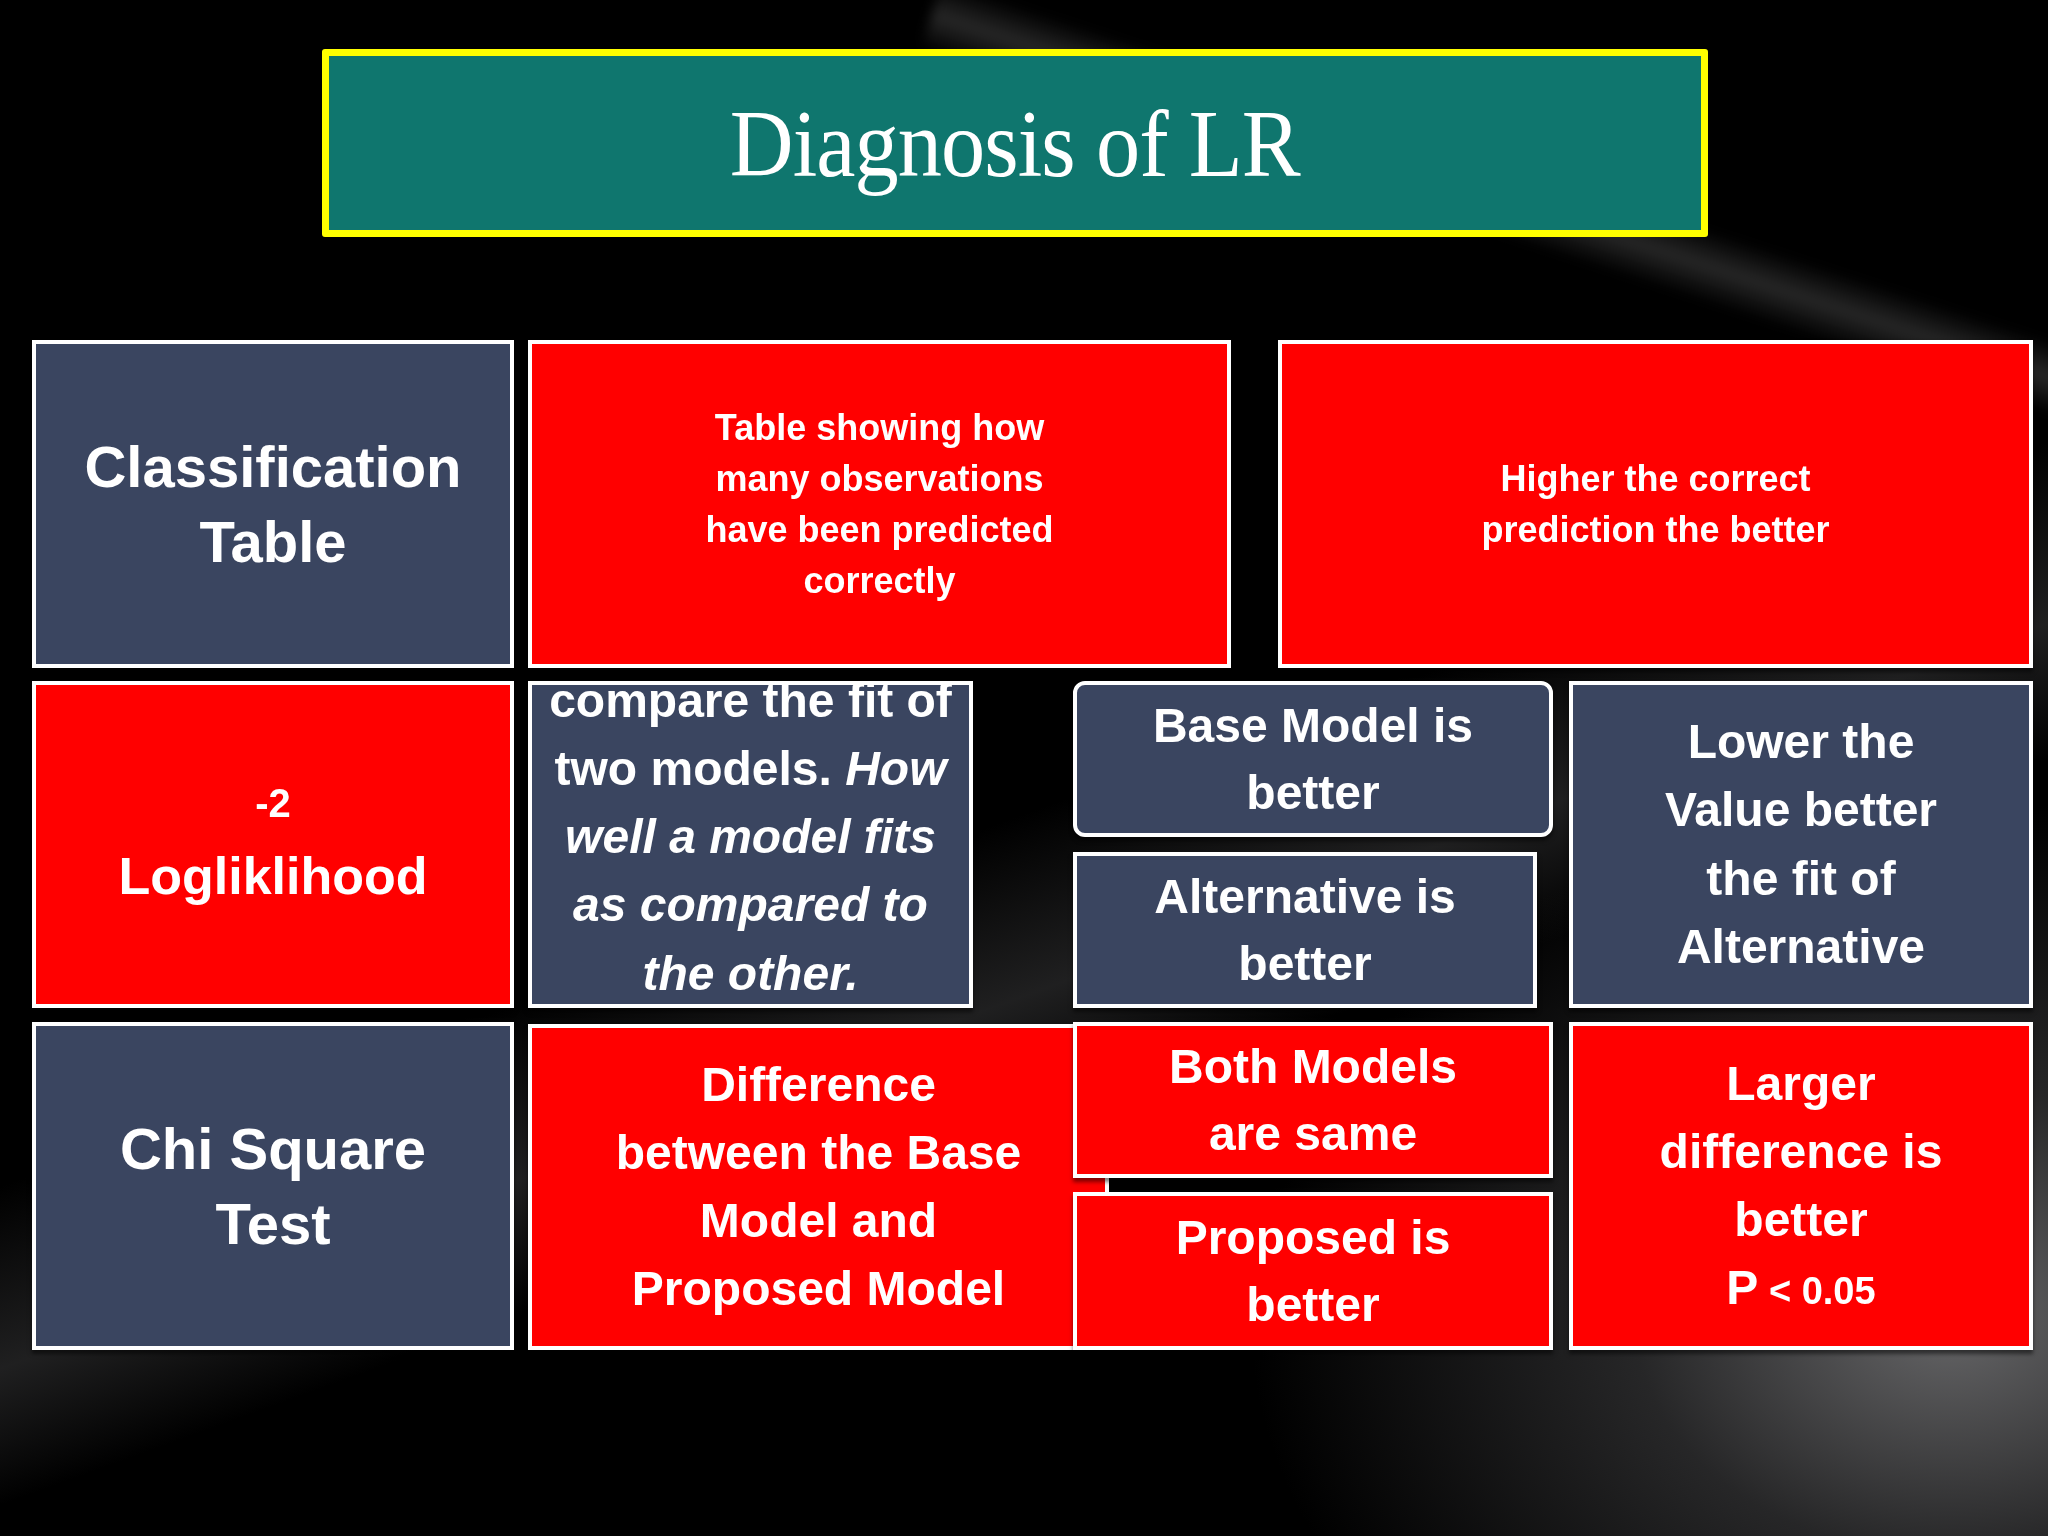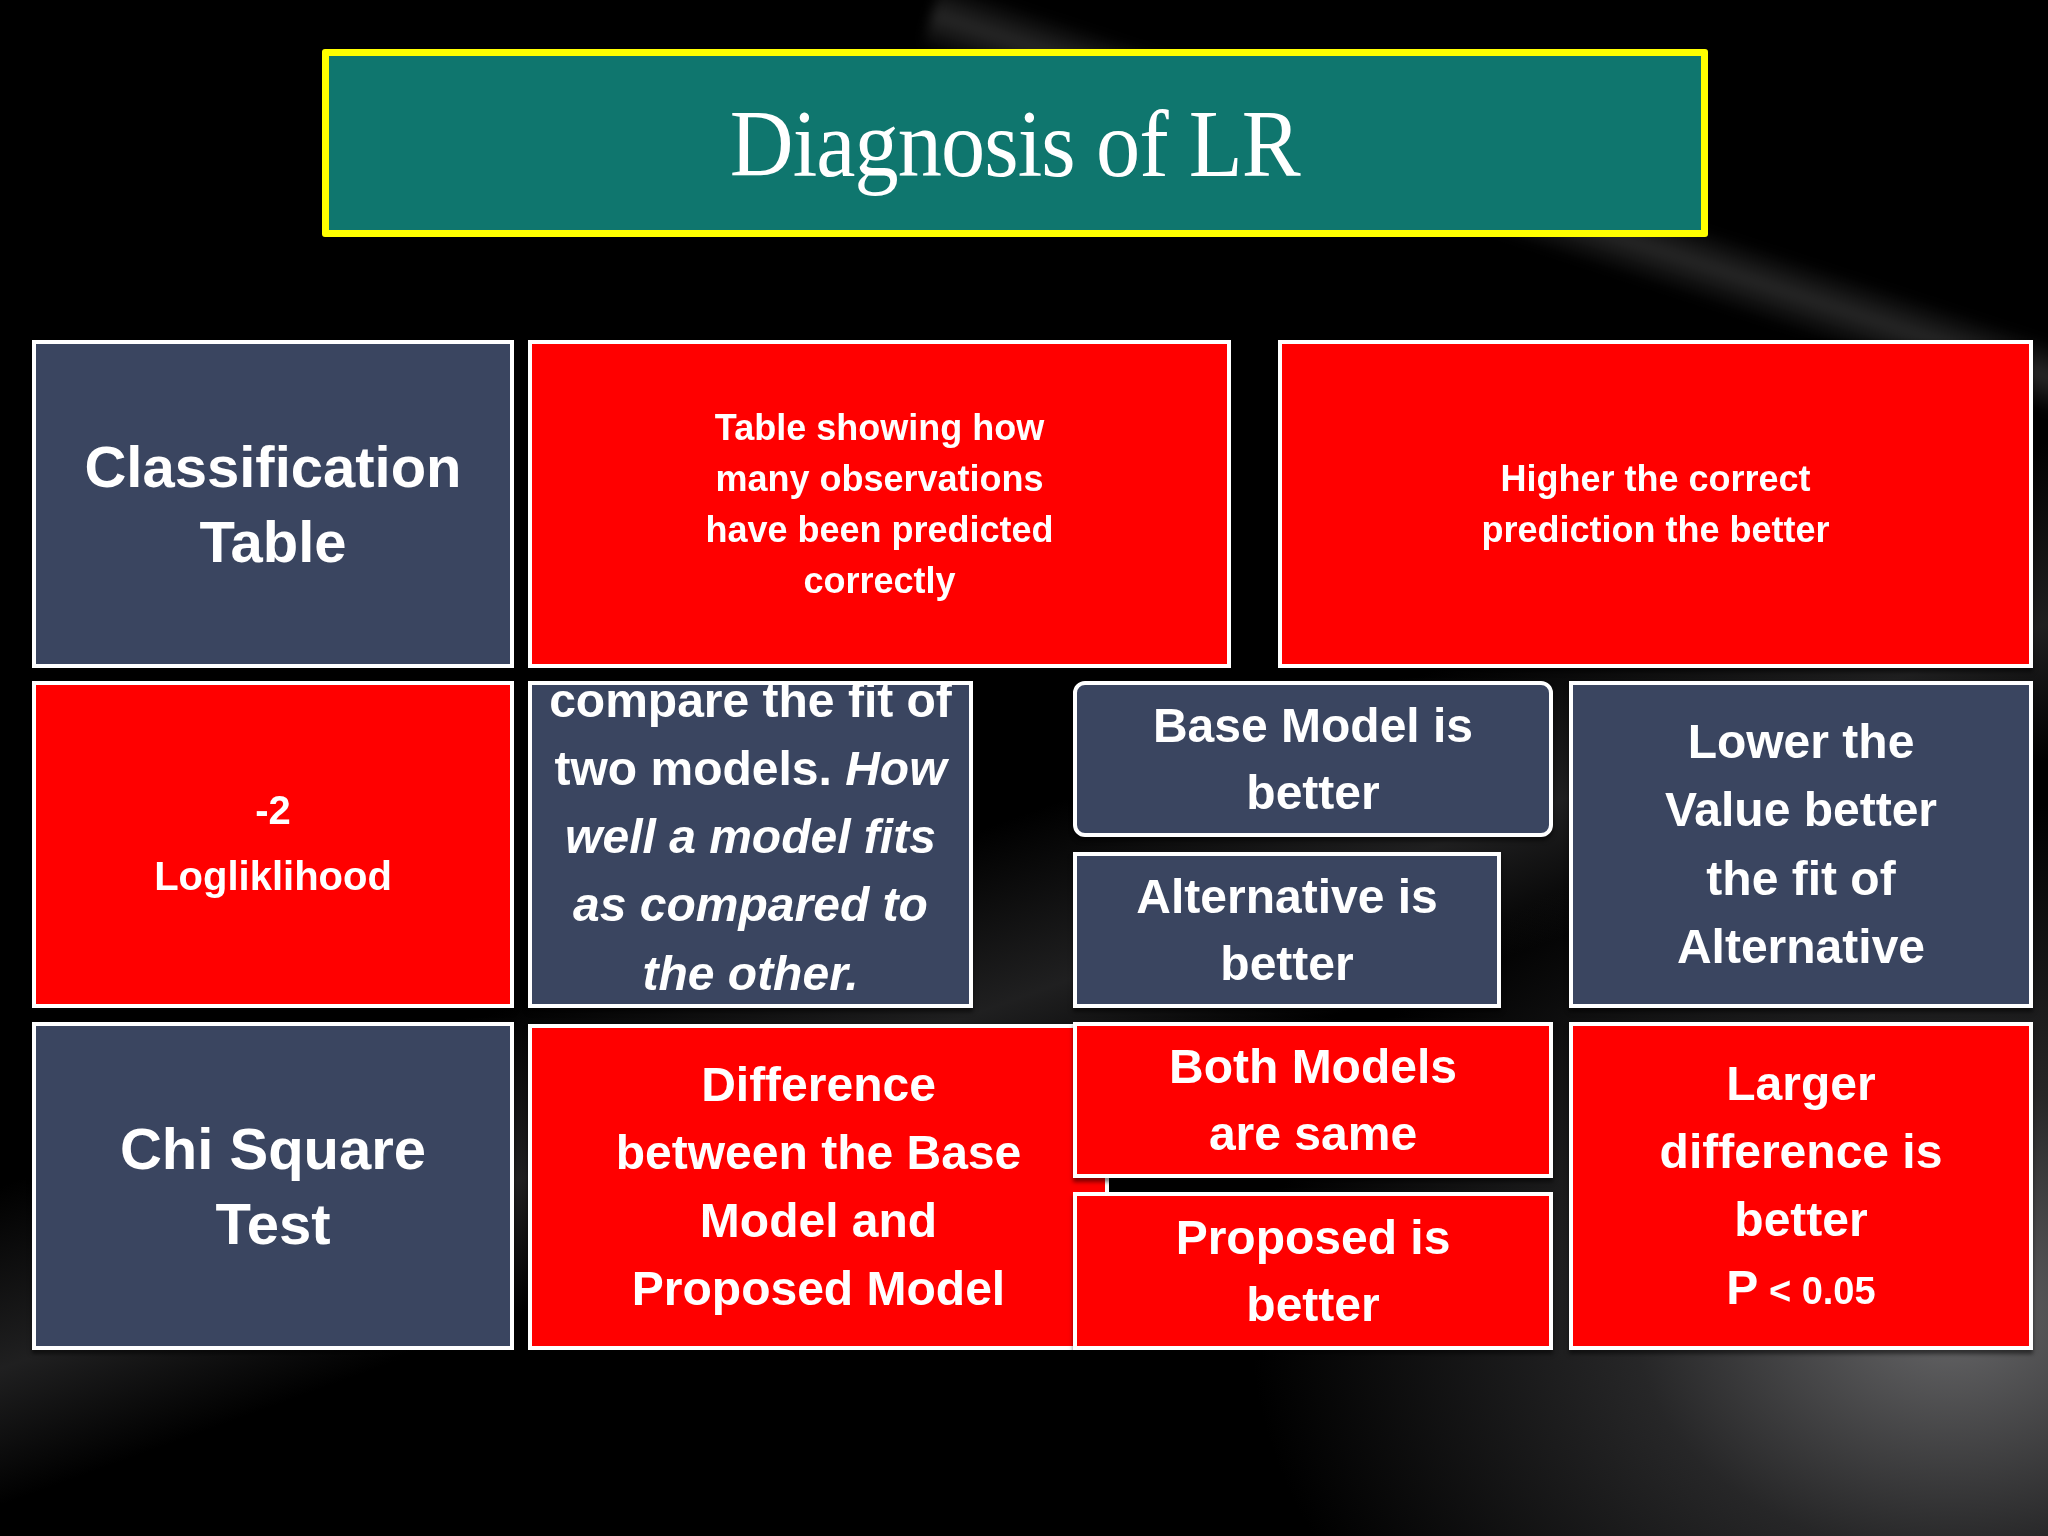--- a/index.html
+++ b/index.html
@@ -42,21 +42,21 @@
       box-shadow: 0 4px 4px rgba(0,0,0,0.5);
     }
     .navy { background: #3a4560; justify-content: center; }
     .red  { background: #ff0000; }
     .cell-text { white-space: pre-line; }
     .big { font-size: 58px; line-height: 1.3; }
     .med { font-size: 36px; line-height: 1.42; }
     .small-med { font-size: 48px; line-height: 1.42; }
     .ital { font-style: italic; }
     .minus2 { font-size: 40px; display: block; line-height: 1.1; }
-    .logl { font-size: 40px; display: block; }
+    .logl { font-size: 52px; display: block; }
     .p-small { font-size: 38px; }
   </style>
 </head>
 <body>
 
 <div class="bg"></div>
 <div class="streak"></div>
 
 <div class="title-box">
   <span class="title-text">Diagnosis of LR</span>
@@ -87,21 +87,21 @@
   <span class="cell-text small-med" style="margin-top:-18px;"><span>compare the fit of
 two models. </span><span class="ital">How
 well a model fits
 as compared to
 the other.</span></span>
 </div>
 <div class="cell navy" style="left:1073px; top:681px; width:480px; height:156px;border-radius:12px;">
   <span class="cell-text small-med" style="line-height:1.4;">Base Model is
 better</span>
 </div>
-<div class="cell navy" style="left:1073px; top:852px; width:428px; height:156px;">
+<div class="cell navy" style="left:1073px; top:852px; width:464px; height:156px;">
   <span class="cell-text small-med" style="line-height:1.4;">Alternative is
 better</span>
 </div>
 <div class="cell navy" style="left:1569px; top:681px; width:464px; height:327px;">
   <span class="cell-text small-med" style="line-height:1.42;">Lower the
 Value better
 the fit of
 Alternative</span>
 </div>
 

